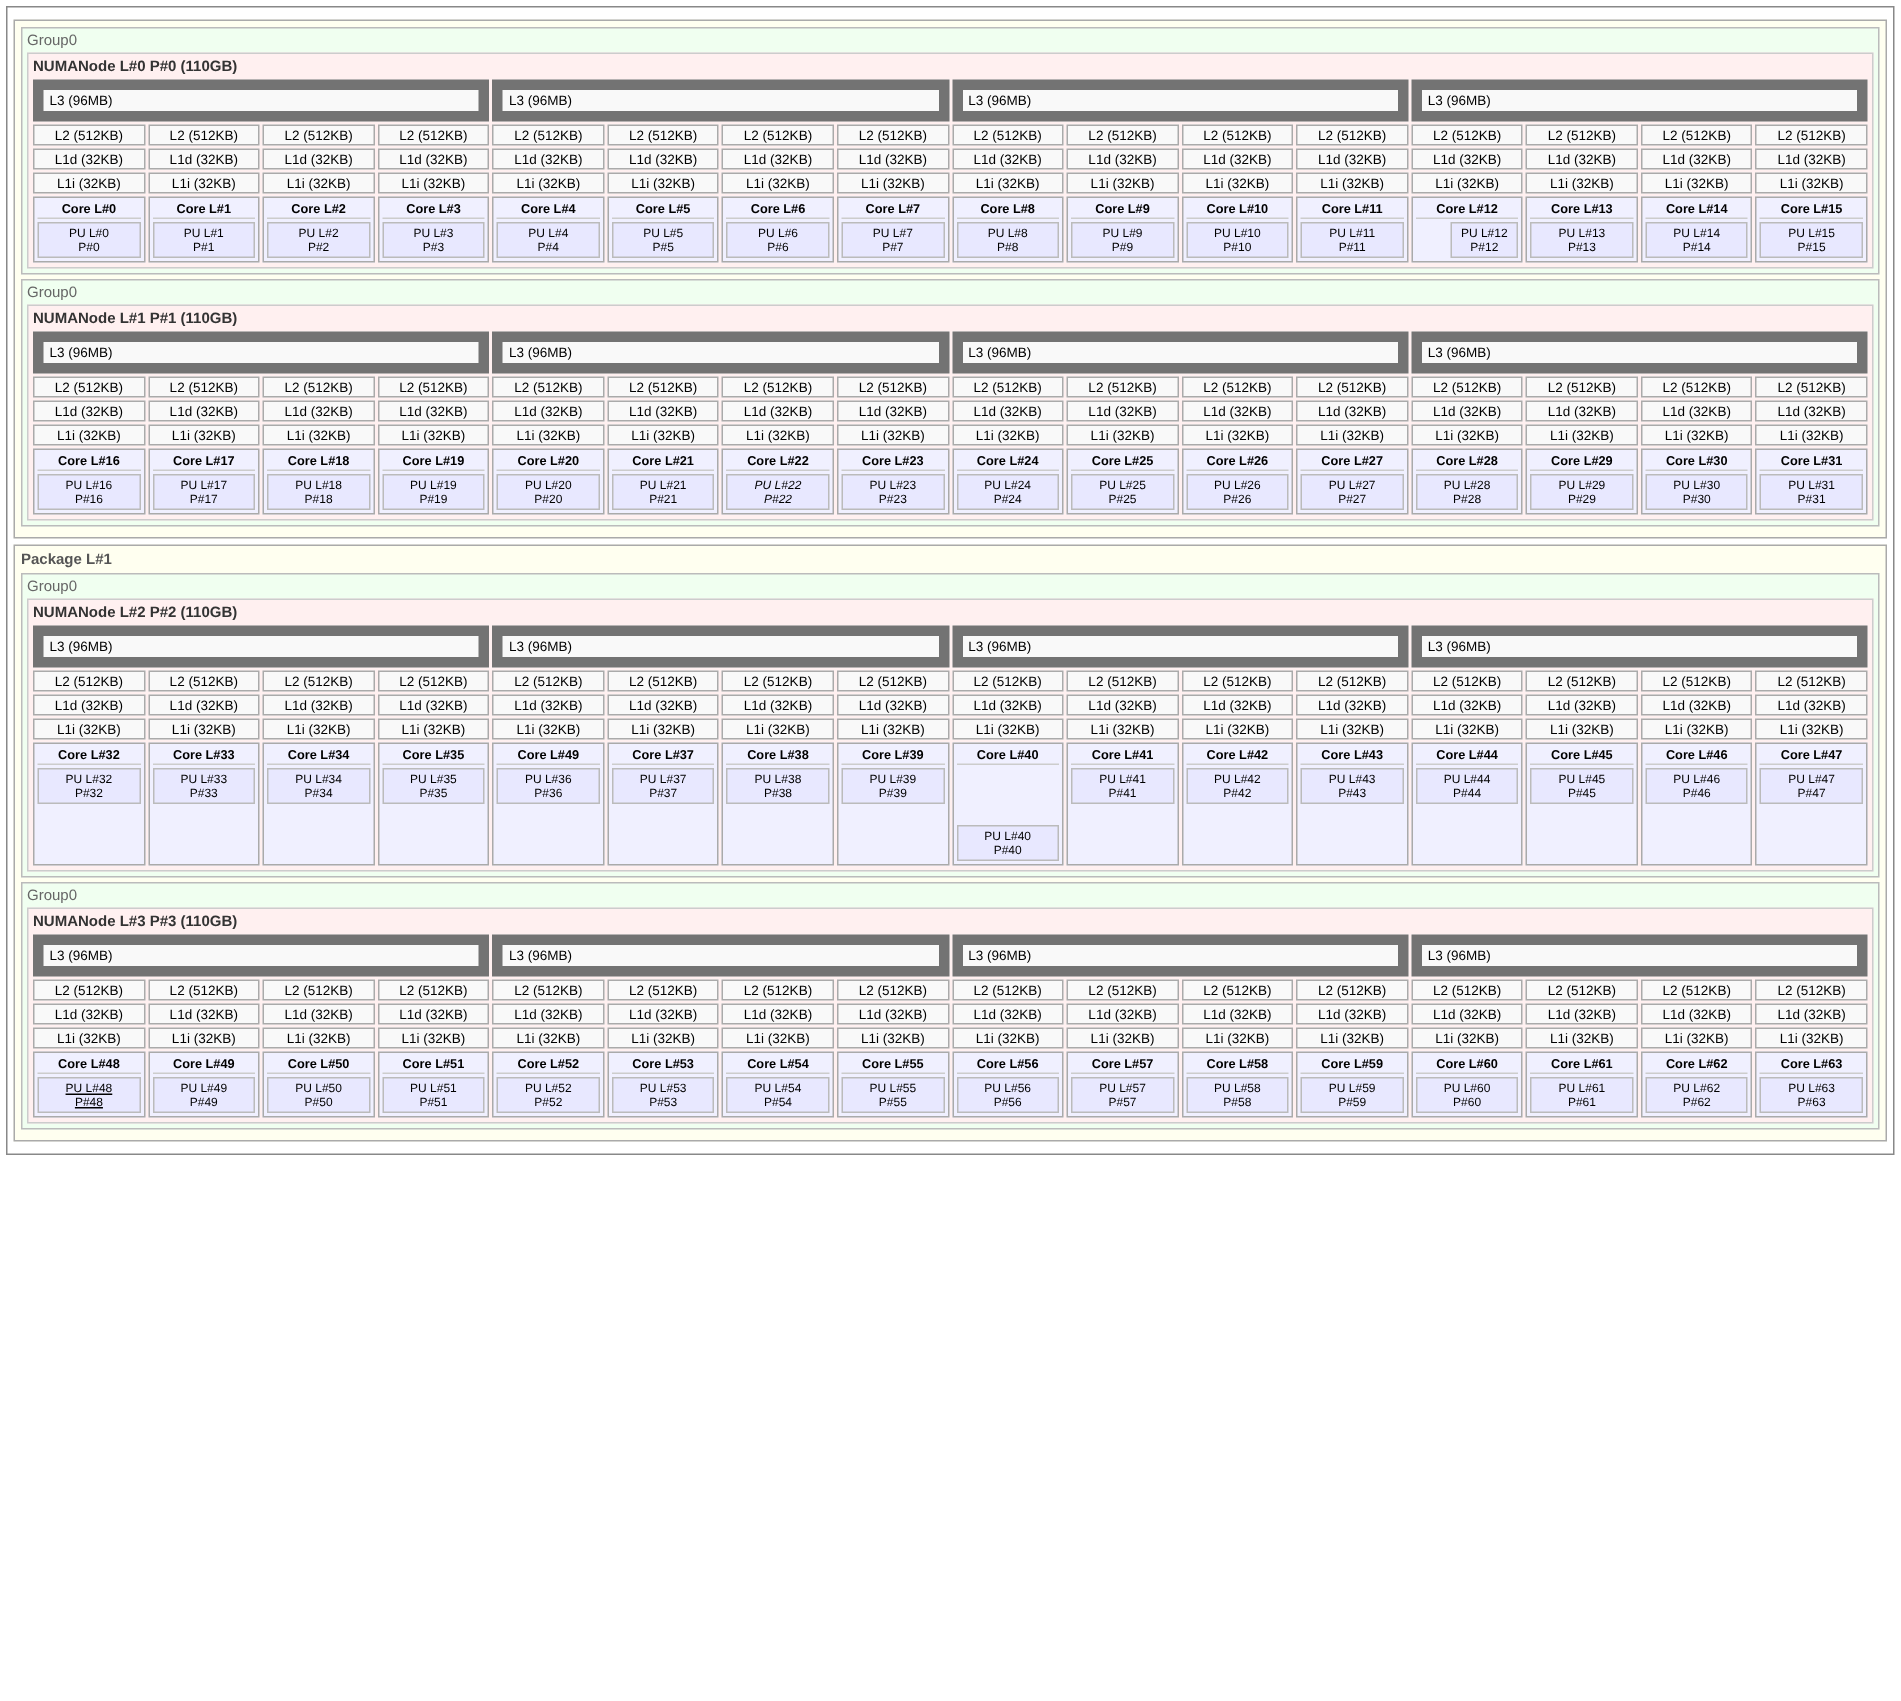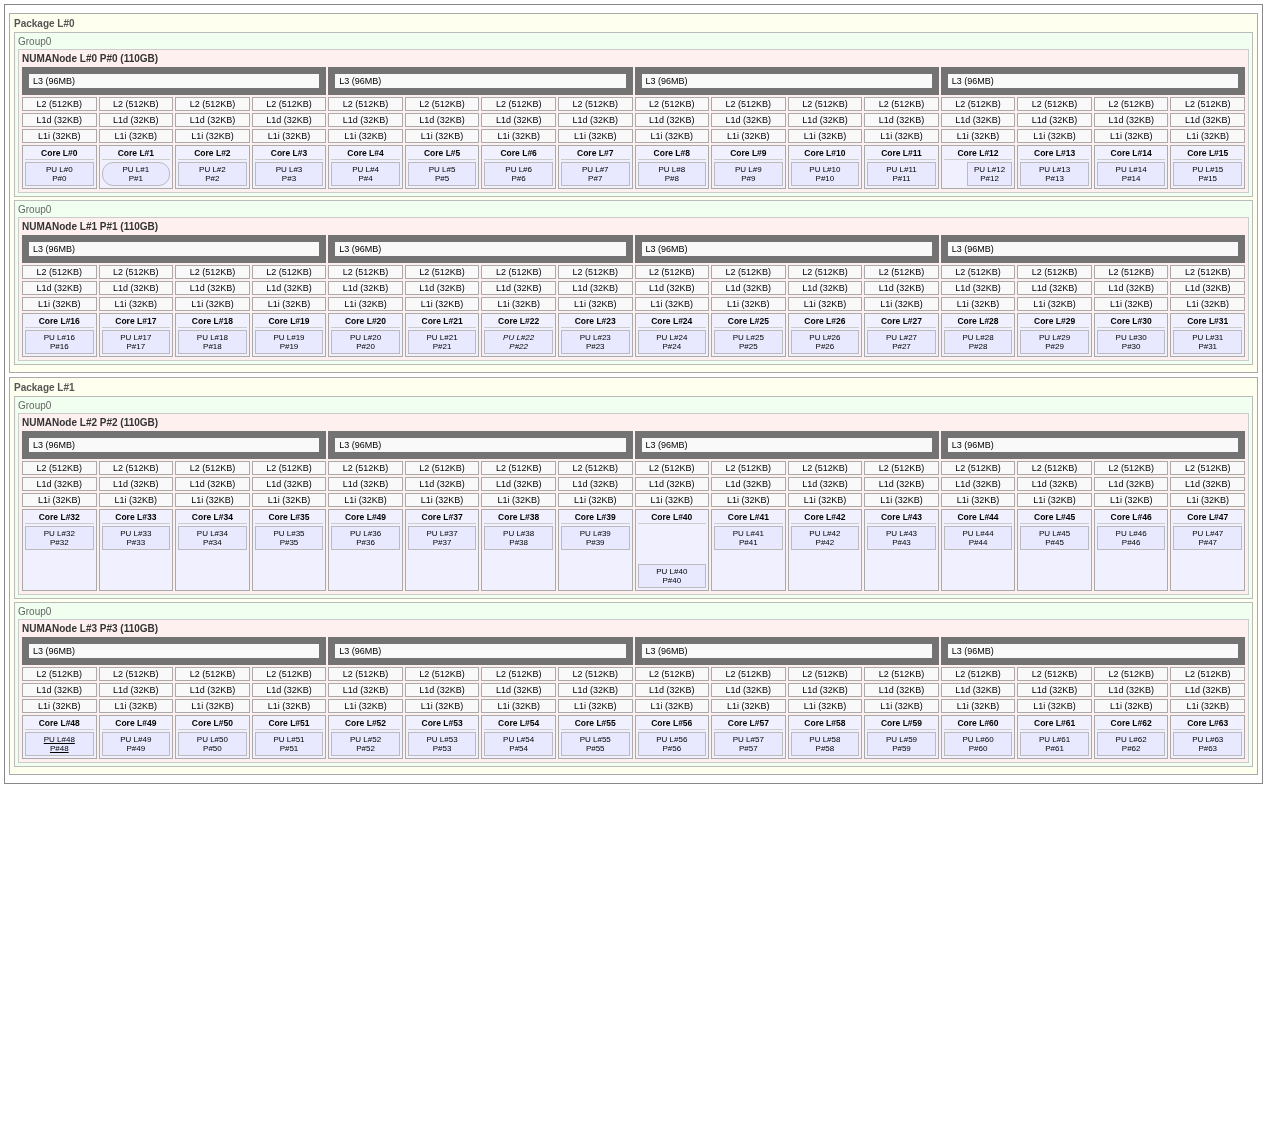--- a/index.html
+++ b/index.html
@@ -101,21 +101,20 @@
       text-align: center;
     }
   </style>
 </head>
 <body>
 
 <div class="machine-box">
   <div class="machine-title"></div>
   <div id="packages-container">
       <div class="package-box">
-        <div class="package-title">Package L#0</div>
         <div class="group-box">
           <div class="group-title">Group0</div>
           <div class="numa-box">
             <div class="numa-title">NUMANode L#0 P#0 (110GB)</div>
             <div class="cache-row">
               <div class="l3-cell">L3 (96MB)</div>
               <div class="l3-cell">L3 (96MB)</div>
               <div class="l3-cell">L3 (96MB)</div>
               <div class="l3-cell">L3 (96MB)</div>
             </div>
@@ -174,21 +173,21 @@
               <div class="l2-cell">L1i (32KB)</div>
             </div>
             <div class="core-row">
               <div class="core-box">
                 <div class="core-label">Core L#0</div>
                 <div class="pu-box" style="white-space: pre;">PU L#0
 P#0</div>
               </div>
               <div class="core-box">
                 <div class="core-label">Core L#1</div>
-                <div class="pu-box" style="white-space: pre; border-radius: 11px;">PU L#1
+                <div class="pu-box" style="white-space: pre;">PU L#1
 P#1</div>
               </div>
               <div class="core-box">
                 <div class="core-label">Core L#2</div>
                 <div class="pu-box" style="white-space: pre;">PU L#2
 P#2</div>
               </div>
               <div class="core-box">
                 <div class="core-label">Core L#3</div>
                 <div class="pu-box" style="white-space: pre;">PU L#3

